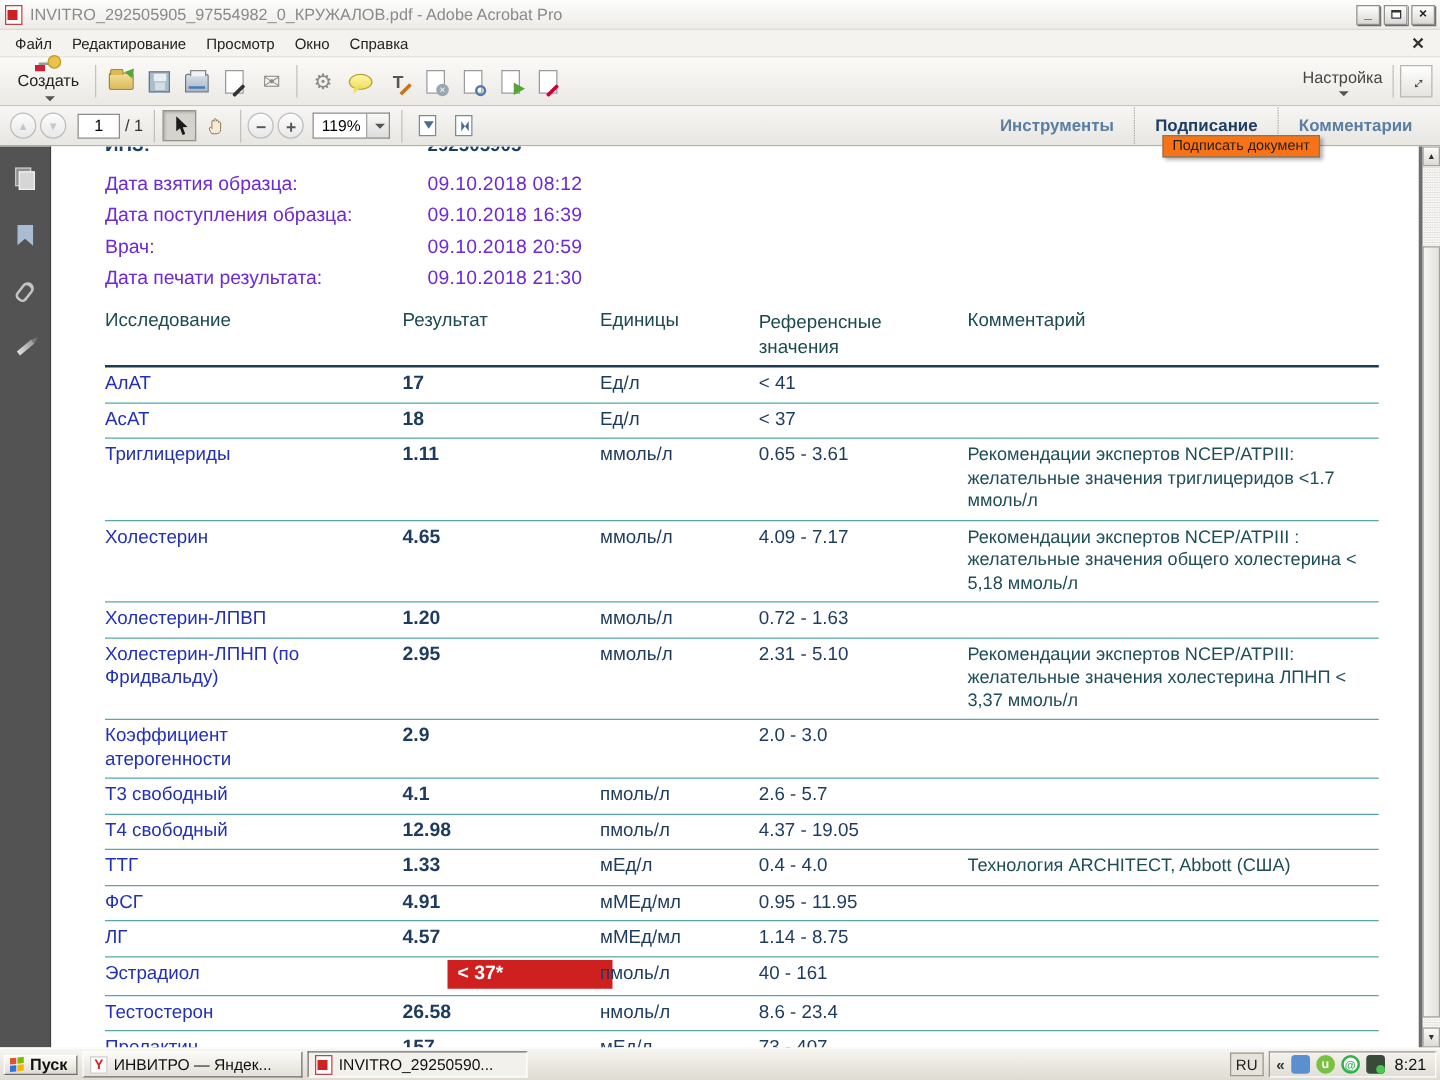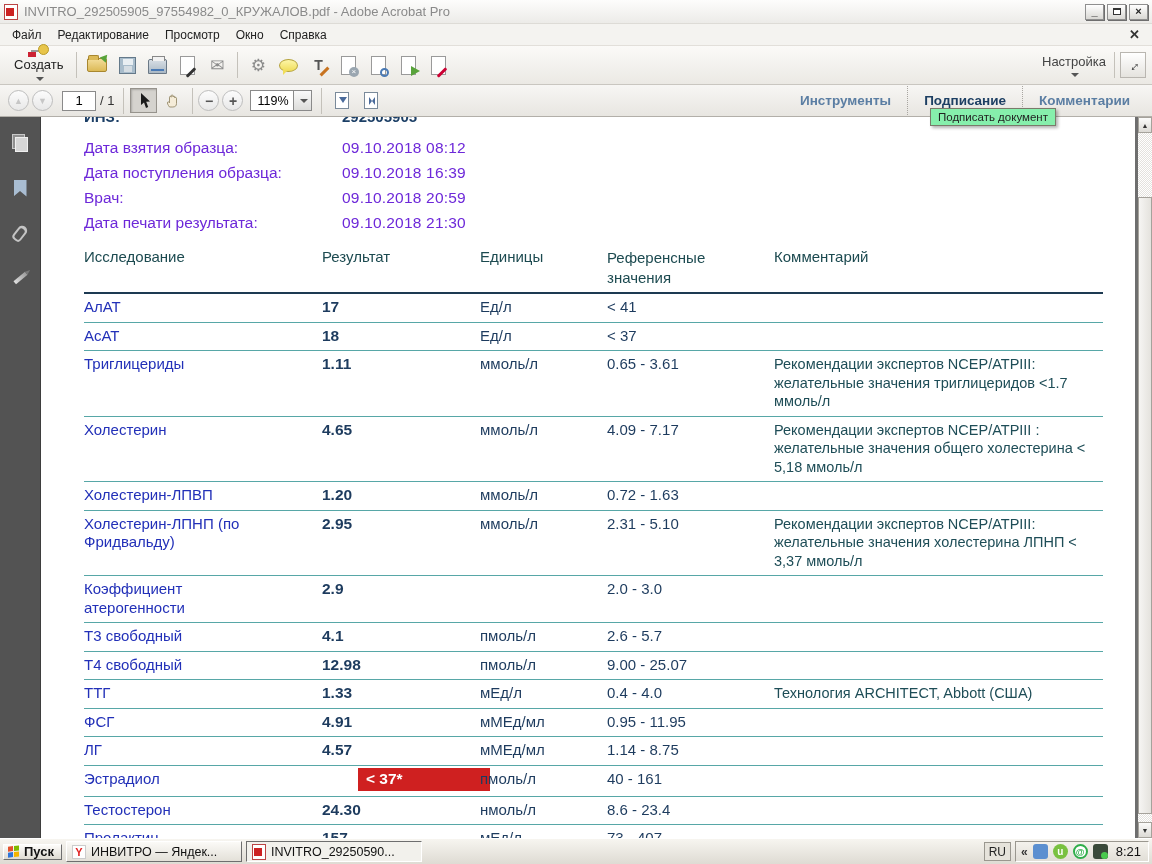--- a/index.html
+++ b/index.html
@@ -71,21 +71,21 @@
   .zoom-dd { width:18px; height:21px; border:1px solid #8a8a8a; border-left:none; background:linear-gradient(#fafafa,#dcdcda); display:flex; align-items:center; justify-content:center; }
   .view-ic { width:14px; height:17px; background:#fff; border:1px solid #7a8a9a; position:relative; }
   .view-ic::after { content:""; position:absolute; left:3px; top:4px; width:0; height:0; border-style:solid; border-width:6px 4px 0 4px; border-color:#4a6a9a transparent transparent transparent; }
   .view-ic.fit::after { border-width:4px 3px 4px 3px; border-color:transparent #4a6a9a; left:4px; top:4px; }
   .nav-tabs { position:absolute; right:6px; top:0; height:100%; display:flex; align-items:center; }
   .nav-tab { font-size:13.5px; font-weight:bold; color:#5b7ea3; padding:7px 16px; border-left:1px dotted #a8a5a0; cursor:default; }
   .nav-tab:first-child { border-left:none; }
   .nav-tab.active { color:#1d3f63; }
 
   
-  .tooltip { position:absolute; left:930px; top:108px; z-index:50; background:#86efac; border:1px solid #7a7a6a; font-size:11.5px; color:#222; padding:2px 7px; box-shadow:2px 2px 3px rgba(0,0,0,.3); white-space:nowrap; }
+  .tooltip { position:absolute; left:930px; top:108px; z-index:50; background:#f97316; border:1px solid #7a7a6a; font-size:11.5px; color:#222; padding:2px 7px; box-shadow:2px 2px 3px rgba(0,0,0,.3); white-space:nowrap; }
 
   
   .main { flex:1; display:flex; overflow:hidden; background:#fff; }
   .sidebar { width:41px; background:#535353; border-right:1px solid #3e3e3e; display:flex; flex-direction:column; align-items:center; padding-top:12px; gap:17px; flex:0 0 auto; }
   .side-btn { width:28px; height:28px; display:flex; align-items:center; justify-content:center; border-radius:2px; }
   .si-pages { position:relative; width:16px; height:18px; }
   .si-pages::before { content:""; position:absolute; left:0; top:0; width:11px; height:13px; background:#8f8f8f; border:1px solid #c9c9c9; }
   .si-pages::after { content:""; position:absolute; right:0; bottom:0; width:11px; height:13px; background:#d6d6d6; border:1px solid #efefef; }
   .si-bookmark { width:13px; height:17px; background:#a9bdd2; clip-path:polygon(0 0,100% 0,100% 100%,50% 68%,0 100%); }
   .si-clip { width:10px; height:17px; border:2px solid #c4c4c4; border-radius:5px 5px 4px 4px; border-top-width:3px; transform:rotate(38deg); }
@@ -407,21 +407,21 @@
     <div class="result">4.1</div>
     <div class="units">пмоль/л</div>
     <div class="ref">2.6 - 5.7</div>
     <div class="comment"></div>
   </div>
 
   <div class="trow">
     <div class="name">Т4 свободный</div>
     <div class="result">12.98</div>
     <div class="units">пмоль/л</div>
-    <div class="ref">9.00 - 25.07</div>
+    <div class="ref">4.37 - 19.05</div>
     <div class="comment"></div>
   </div>
 
   <div class="trow">
     <div class="name">ТТГ</div>
     <div class="result">1.33</div>
     <div class="units">мЕд/л</div>
     <div class="ref">0.4 - 4.0</div>
     <div class="comment">Технология ARCHITECT, Abbott (США)</div>
   </div>
@@ -445,21 +445,21 @@
   <div class="trow">
     <div class="name">Эстрадиол</div>
     <div class="result"><span class="flag">&lt; 37*</span></div>
     <div class="units">пмоль/л</div>
     <div class="ref">40 - 161</div>
     <div class="comment"></div>
   </div>
 
   <div class="trow">
     <div class="name">Тестостерон</div>
-    <div class="result">24.30</div>
+    <div class="result">26.58</div>
     <div class="units">нмоль/л</div>
     <div class="ref">8.6 - 23.4</div>
     <div class="comment"></div>
   </div>
 
   <div class="trow">
     <div class="name">Пролактин</div>
     <div class="result">157</div>
     <div class="units">мЕд/л</div>
     <div class="ref">73 - 407</div>

